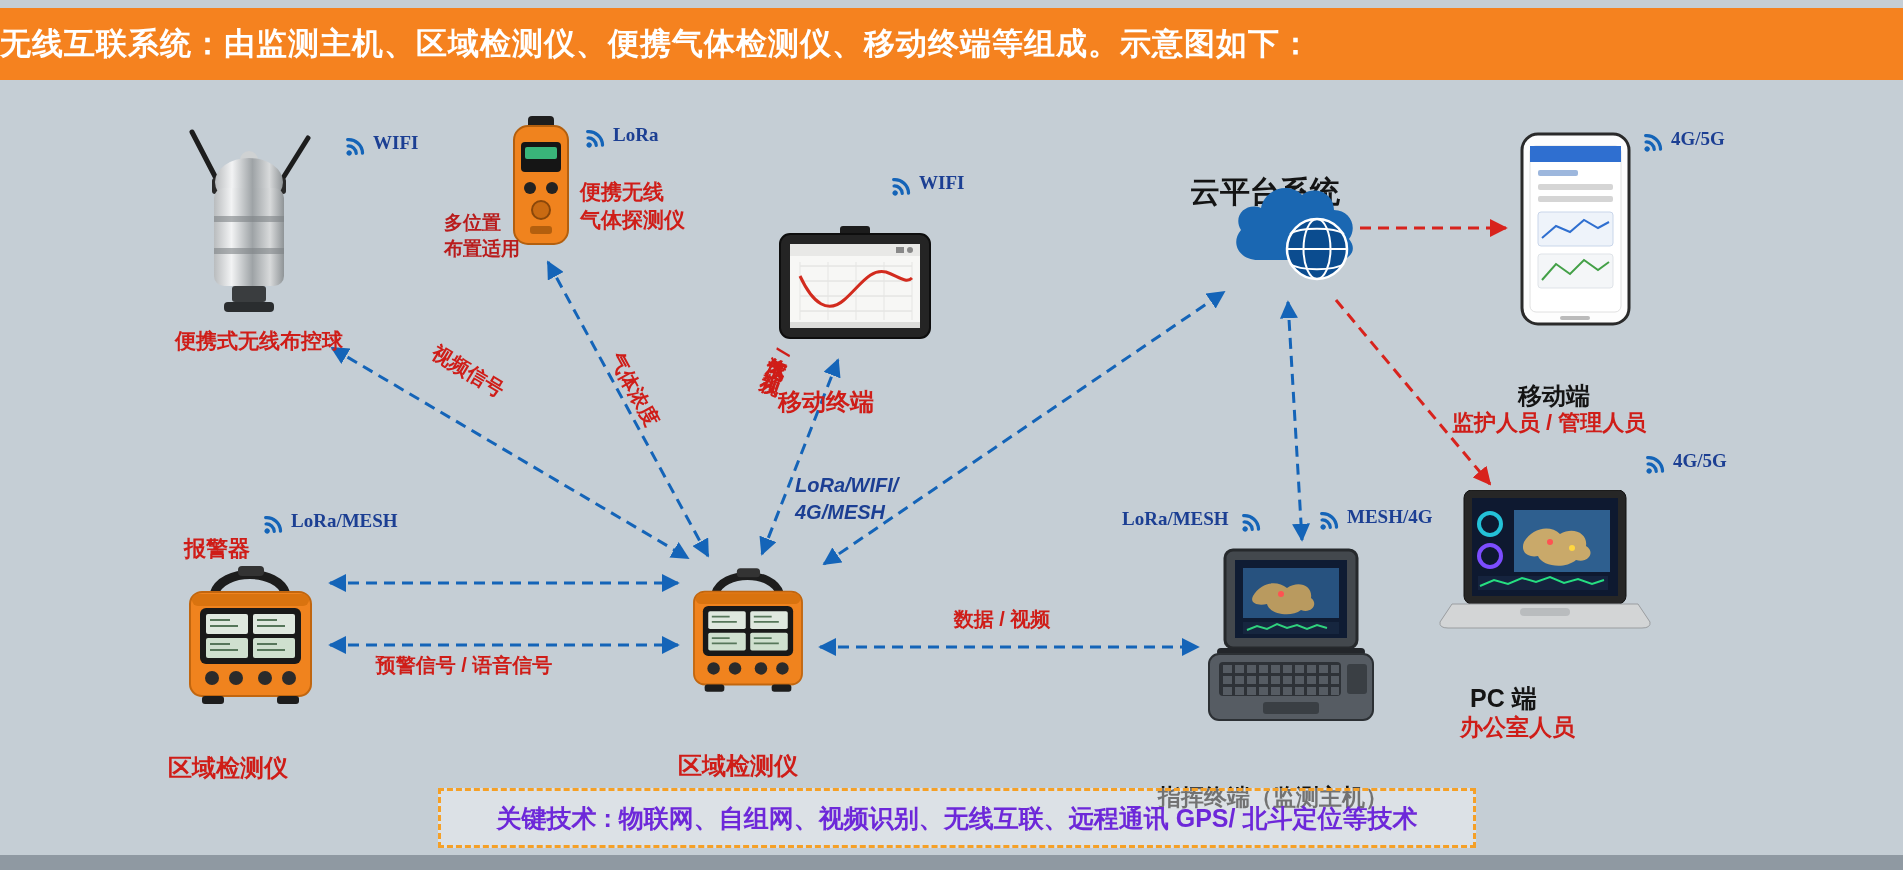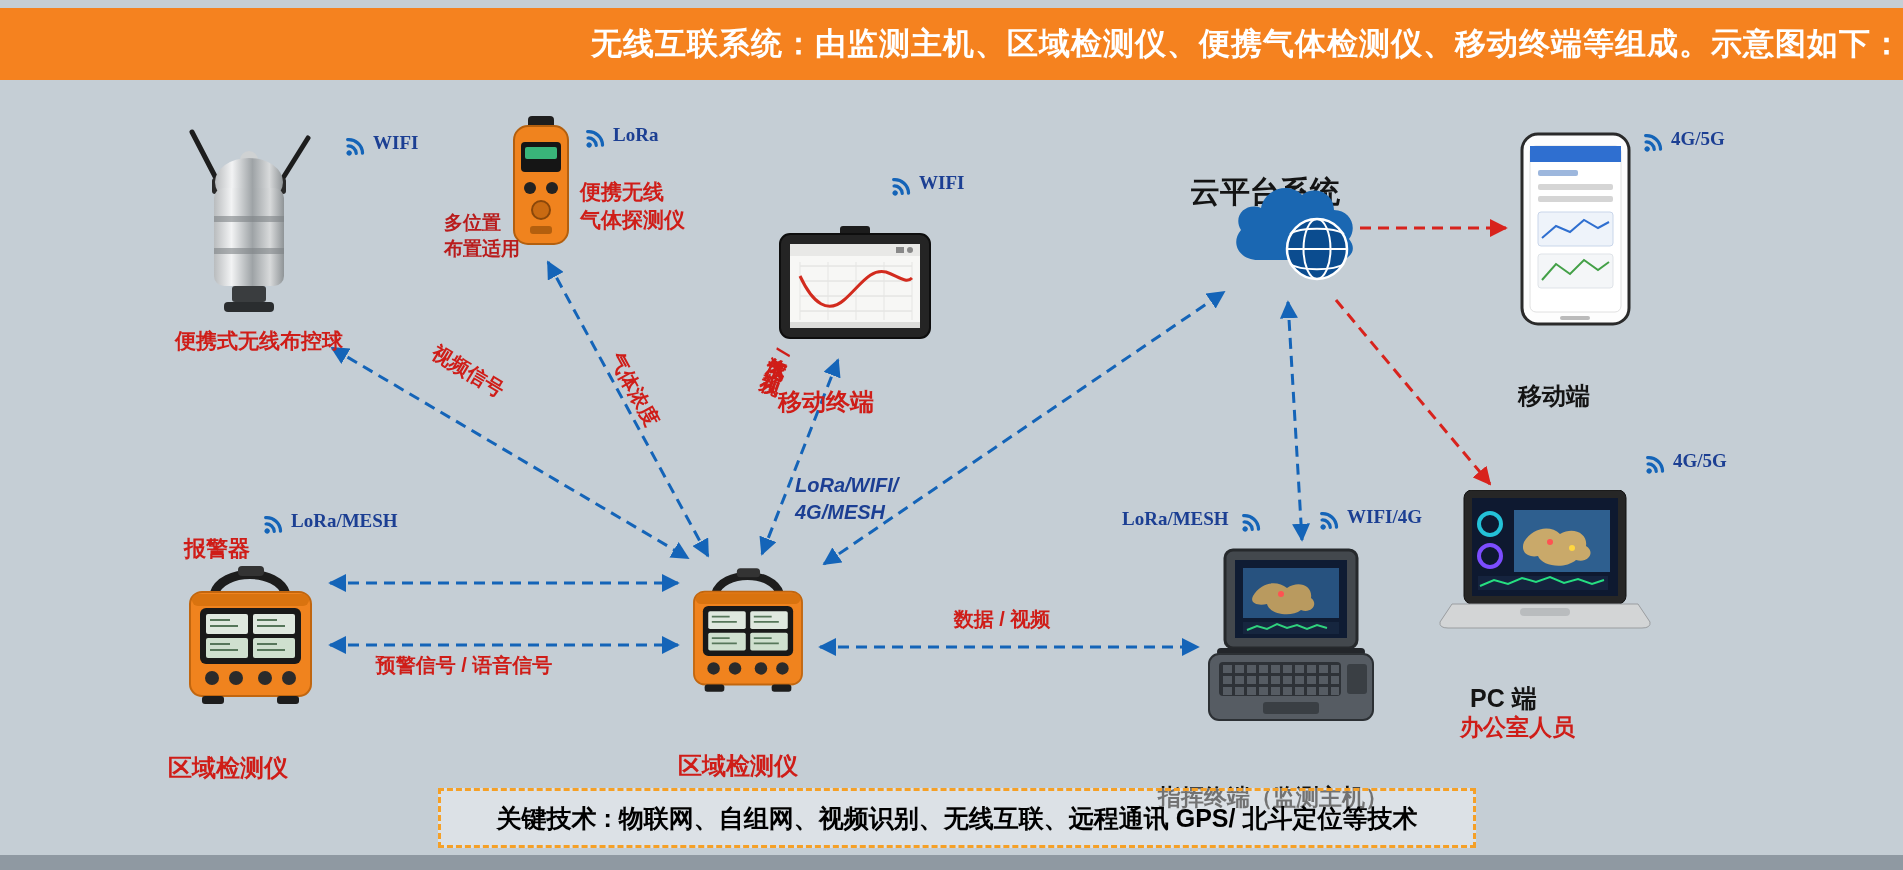--- a/index.html
+++ b/index.html
@@ -1,37 +1,37 @@
 <!DOCTYPE html>
 <html><head>
 <meta charset="utf-8">
 <style>
   * { margin:0; padding:0; box-sizing:border-box; }
   html,body { width:1903px; height:870px; }
   body { font-family:"Liberation Sans","DejaVu Sans",sans-serif; background:#c5ced5; }
   .stage { position:relative; width:1903px; height:870px; background:#c5ced5; overflow:hidden; }
   .abs { position:absolute; }
   .header { position:absolute; top:8px; left:0; width:100%; height:72px; background:#f5821f;
-            display:flex; align-items:center; justify-content:flex-end; }
+            display:flex; align-items:center; justify-content:flex-start; }
   .header span { color:#ffffff; font-size:31px; font-weight:bold; letter-spacing:1px; }
   .arrows { position:absolute; left:0; top:0; width:1903px; height:870px; pointer-events:none; }
   .red    { color:#cf1d18; font-weight:bold; }
   .navy   { color:#1c3f93; font-weight:bold; }
   .dark   { color:#141414; font-weight:bold; }
   .orange-note { color:#b91c1c; font-weight:bold; }
   .center { text-align:left;margin-top:44px; }
   .signal { position:absolute; display:flex; align-items:flex-start; gap:5px;font-family:Liberation Serif, serif; }
   .signal.rev { flex-direction:row-reverse; }
   .signal svg { width:30px; height:30px; flex:0 0 auto; }
   .sig-text { font-size:19px; line-height:26px; white-space:nowrap; }
   .link-label { font-size:20px; white-space:nowrap; }
   .footer-box { position:absolute; left:438px; top:788px; width:1038px; height:60px;
                 border:3px dashed #f5a027; background:rgba(255,255,255,0.4);
                 display:flex; align-items:center; justify-content:center; }
-  .footer-box span { font-size:25px; font-weight:bold; color:#000000; white-space:nowrap; }
+  .footer-box span { font-size:25px; font-weight:bold; color:#6d28d9; white-space:nowrap; }
   .bottom-strip { position:absolute; left:0; bottom:0; width:100%; height:15px; background:#8f99a2; }
   .devlabel { position:absolute; white-space:nowrap; }
 </style>
 </head>
 <body>
 
 <svg width="0" height="0" style="position:absolute" aria-hidden="true">
   <defs>
     <symbol id="wifi" viewBox="0 0 24 24">
       <g transform="rotate(42 12 15)">
@@ -210,20 +210,21 @@
       <rect x="42" y="184" width="30" height="4" rx="2" fill="#bbb"></rect>
     </svg>
   </div>
   <div class="signal" style="left:1636px;top:126px;">
     <svg>
         <use href="#wifi"></use>
       </svg>
     <span class="navy sig-text">4G/5G</span>
   </div>
   <div class="devlabel dark center" style="left:1518px;top:336px;width:115px;font-size:24px;">移动端</div>
+  <div class="devlabel red center" style="left:1452px;top:364px;width:230px;font-size:22px;">监护人员 / 管理人员</div>
 
   <div class="abs" style="left:1438px;top:490px;width:215px;height:150px;">
     <svg width="215" height="150" viewBox="0 0 215 150">
       <rect x="26" y="0" width="162" height="114" rx="8" fill="#262626" stroke="#111"></rect>
       <rect x="34" y="8" width="146" height="98" fill="#0e1930"></rect>
       <rect x="76" y="20" width="96" height="62" fill="#2e5f8f"></rect>
       <path d="M86,52 C94,38 112,34 122,44 C136,36 150,44 148,56 C158,62 150,74 138,70 C126,80 104,76 100,66 C90,68 82,62 86,52 Z" fill="#c9a96a"></path>
       <circle cx="112" cy="52" r="3" fill="#ff5252"></circle>
       <circle cx="134" cy="58" r="3" fill="#ffd740"></circle>
       <circle cx="52" cy="34" r="11" fill="none" stroke="#24c2d8" stroke-width="4"></circle>
@@ -267,21 +268,21 @@
   <div class="signal rev" style="left:1122px;top:506px;">
     <svg>
         <use href="#wifi"></use>
       </svg>
     <span class="navy sig-text">LoRa/MESH</span>
   </div>
   <div class="signal" style="left:1312px;top:504px;">
     <svg>
         <use href="#wifi"></use>
       </svg>
-    <span class="navy sig-text">WIFI/4G</span>
+    <span class="navy sig-text">MESH/4G</span>
   </div>
   <div class="abs" style="left:1203px;top:548px;width:175px;height:185px;">
     <svg width="175" height="185" viewBox="0 0 175 185">
       <rect x="22" y="2" width="132" height="98" rx="8" fill="#43484d" stroke="#26292c" stroke-width="3"></rect>
       <rect x="32" y="12" width="112" height="78" fill="#0f1c33"></rect>
       <rect x="40" y="20" width="96" height="50" fill="#27527f"></rect>
       <path d="M50,48 C58,34 74,32 84,40 C96,32 110,38 108,50 C116,56 108,66 98,62 C88,70 66,66 64,56 C56,58 46,56 50,48 Z" fill="#b99a5f"></path>
       <circle cx="78" cy="46" r="3" fill="#ff5252"></circle>
       <rect x="40" y="74" width="96" height="12" fill="#16263f"></rect>
       <path d="M44,82 l10,-4 10,3 10,-5 10,4 10,-3 10,4 10,-4 10,3" stroke="#2fd27d" stroke-width="2" fill="none"></path>

